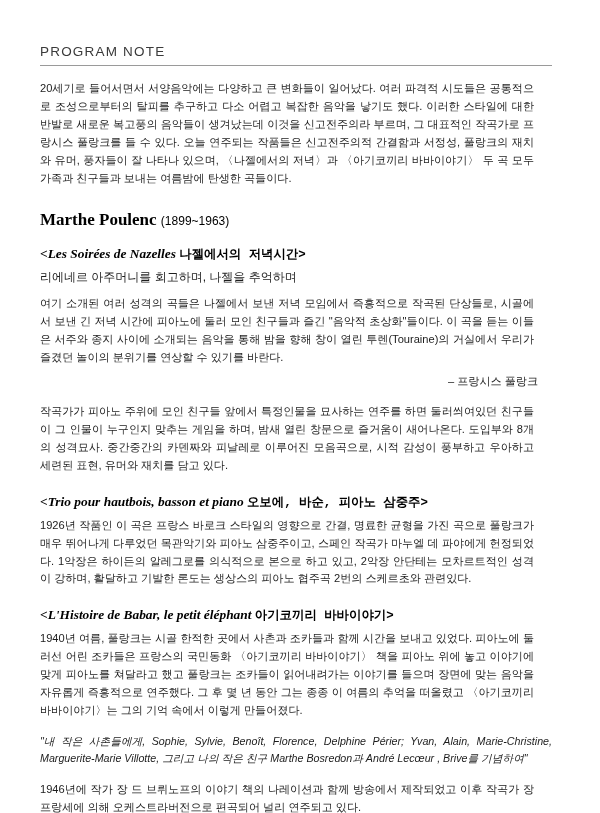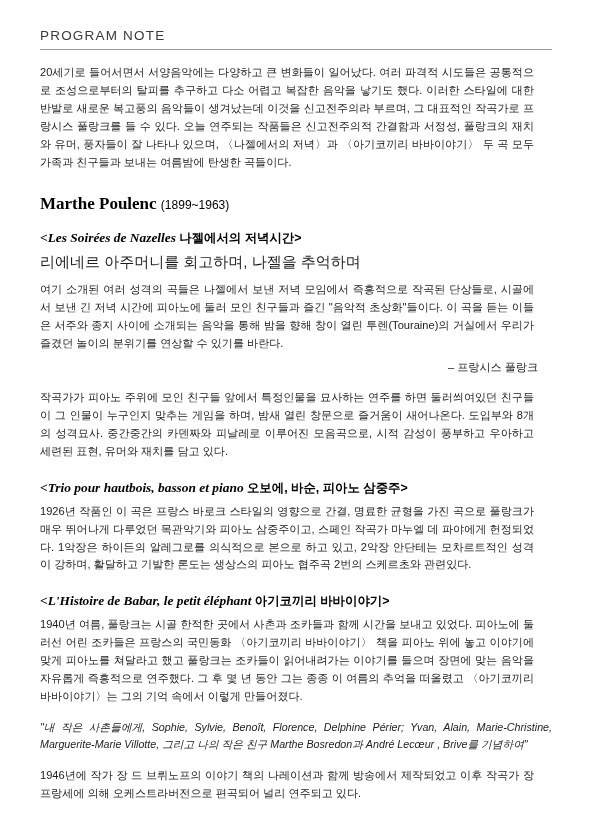--- a/index.html
+++ b/index.html
@@ -12,21 +12,21 @@
     background: #ffffff;
     font-family: "Liberation Sans", sans-serif;
     color: #1a1a1a;
     overflow: hidden;
   }
   .page {
     position: relative;
     width: 592px;
     height: 813px;
     box-sizing: border-box;
-    padding: 28px 40px 0 40px;
+    padding: 44px 40px 0 40px;
   }
   .program-note-heading {
     font-size: 13.5px;
     letter-spacing: 1.2px;
     color: #3a3a3a;
     font-weight: 400;
     margin: 0 0 6px 0;
     font-family: "Liberation Sans", sans-serif;
   }
   .rule {
@@ -57,27 +57,27 @@
   .work-title {
     margin: 0 0 6px 0;
     font-family: "Liberation Serif", serif;
     font-size: 13.4px;
     font-weight: bold;
     font-style: italic;
     color: #000;
   }
   .work-title .kr {
     font-style: normal;
-    font-family: Liberation Sans, sans-serif;
+    font-family: Liberation Mono, monospace;
     font-size: 12.4px;
     font-weight: bold;
   }
   .subtitle-line {
     margin: 0 0 9px 0;
-    font-size: 15px;
+    font-size: 12px;
     color: #1c1c1c;
   }
   .attribution {
     text-align: right;
     margin: -6px 14px 14px 0;
     font-size: 11.1px;
     color: #1c1c1c;
   }
   .dedication {
     font-style: italic;

